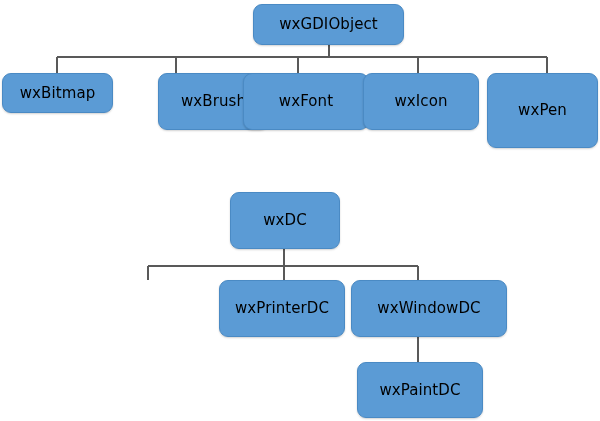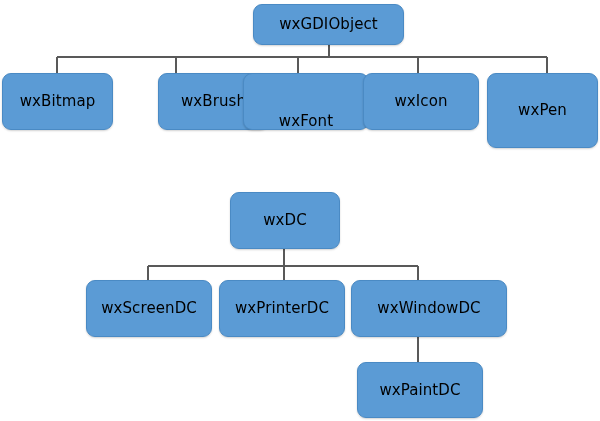--- a/index.html
+++ b/index.html
@@ -71,47 +71,44 @@
       <line x1="284" y1="266" x2="284" y2="280"></line>
       <line x1="418" y1="266" x2="418" y2="280"></line>
       <line x1="418" y1="337" x2="418" y2="362"></line>
     </g>
   </svg>
 
   <div class="node" style="left:253px; top:4px; width:151px; height:41px;">
     <span class="node-label">wxGDIObject</span>
   </div>
 
-  <div class="node" style="left:2px; top:73px; width:111px; height:57px;">
+  <div class="node" style="left:2px; top:73px; width:111px; height:40px;">
     <span class="node-label">wxBitmap</span>
   </div>
 
   <div class="node" style="left:120px; top:73px; width:111px; height:57px;margin-left:38px;">
     <span class="node-label">wxBrush</span>
   </div>
 
-  <div class="node" style="left:243px; top:73px; width:126px; height:57px;align-items:flex-end;">
+  <div class="node" style="left:243px; top:73px; width:126px; height:57px;">
     <span class="node-label">wxFont</span>
   </div>
 
   <div class="node" style="left:363px; top:73px; width:116px; height:57px;">
     <span class="node-label">wxIcon</span>
   </div>
 
   <div class="node" style="left:487px; top:73px; width:111px; height:75px;">
     <span class="node-label">wxPen</span>
   </div>
 
   <div class="node" style="left:230px; top:192px; width:110px; height:57px;">
     <span class="node-label">wxDC</span>
   </div>
 
-  <div class="node" style="left:86px; top:280px; width:126px; height:57px;">
-    <span class="node-label">wxScreenDC</span>
-  </div>
 
   <div class="node" style="left:219px; top:280px; width:126px; height:57px;">
     <span class="node-label">wxPrinterDC</span>
   </div>
 
   <div class="node" style="left:351px; top:280px; width:156px; height:57px;">
     <span class="node-label">wxWindowDC</span>
   </div>
 
   <div class="node" style="left:357px; top:362px; width:126px; height:56px;">

